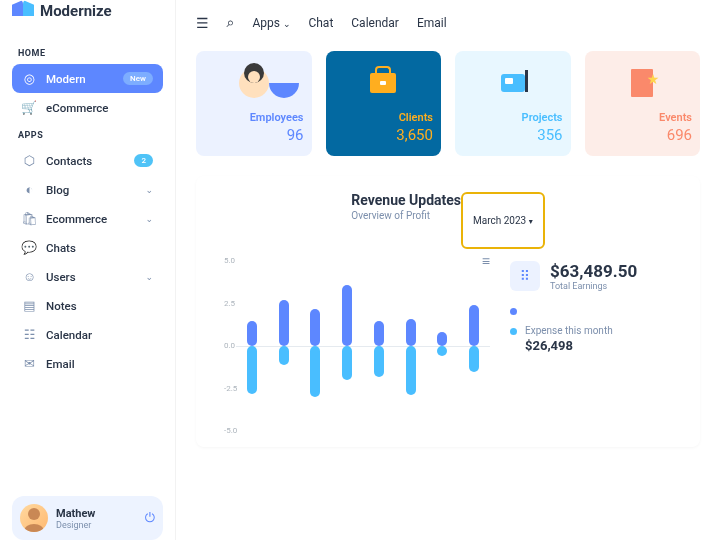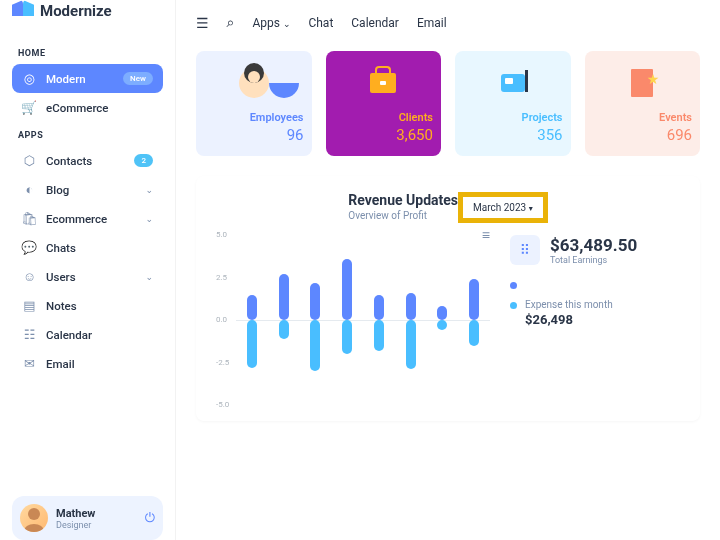--- a/index.html
+++ b/index.html
@@ -30,32 +30,32 @@
 .main{flex:1;padding:14px 20px;overflow:hidden}
 .topbar{display:flex;align-items:center;gap:18px;margin-bottom:20px;font-size:12px;color:#2a3547}
 .topbar .ic{font-size:14px;cursor:pointer}
 .topbar a{cursor:pointer}
 .cards{display:flex;gap:14px;margin-bottom:20px}
 .card{flex:1;border-radius:8px;padding:14px 8px 12px;text-align:right}
 .card .cicon{width:36px;height:36px;margin:0 auto 10px;display:flex;align-items:center;justify-content:center;font-size:28px}
 .card .lbl{font-size:11px;font-weight:600;margin-bottom:2px}
 .card .val{font-size:15px;font-weight:400}
 .c1{background:#ecf2ff}.c1 .lbl,.c1 .val{color:#5d87ff}
-.c2{background:#a21caf}.c2 .lbl,.c2 .val{color:#ffae1f}
+.c2{background:#0369a1}.c2 .lbl,.c2 .val{color:#ffae1f}
 .c3{background:#e8f7ff}.c3 .lbl,.c3 .val{color:#49beff}
 .c4{background:#fdede8}.c4 .lbl,.c4 .val{color:#fa896b}
 .panel{background:#fff;border-radius:8px;padding:16px 18px;box-shadow:0 1px 3px rgba(0,0,0,.04)}
 .phead{display:flex;justify-content:center;align-items:flex-start;margin-bottom:12px}
 .ptitle{font-size:14px;font-weight:700}
 .psub{font-size:10px;color:#7c8fac;margin-top:2px}
-.sel{border:5px solid #eab308;border-radius:0;padding:5px 10px;font-size:10px;cursor:pointer;color:#2a3547}
+.sel{border:2px solid #eab308;border-radius:6px;padding:21px 10px;font-size:10px;cursor:pointer;color:#2a3547}
 .body{display:flex;gap:20px}
 .chart{flex:1;position:relative}
 .chopt{position:absolute;right:0;top:-8px;font-size:14px;color:#7c8fac;cursor:pointer}
-.axis{position:absolute;left:2px;font-size:8px;color:#adb5bd}
+.axis{position:absolute;left:10px;font-size:8px;color:#adb5bd}
 .plot{margin-left:22px;height:170px;position:relative}
 .zero{position:absolute;left:0;right:0;top:85px;border-top:1px solid #e5eaef}
 .bars{display:flex;justify-content:space-around;position:absolute;left:0;right:0;top:0;bottom:0}
 .bgrp{width:10px;position:relative}
 .up{position:absolute;bottom:85px;width:10px;background:#5d87ff;border-radius:5px}
 .dn{position:absolute;top:85px;width:10px;background:#49beff;border-radius:5px}
 .stats{width:172px}
 .tot{display:flex;gap:10px;align-items:flex-start;margin-bottom:14px}
 .tile{width:30px;height:30px;background:#ecf2ff;border-radius:6px;display:flex;align-items:center;justify-content:center;color:#5d87ff;font-size:14px}
 .tval{font-size:17px;font-weight:700}

